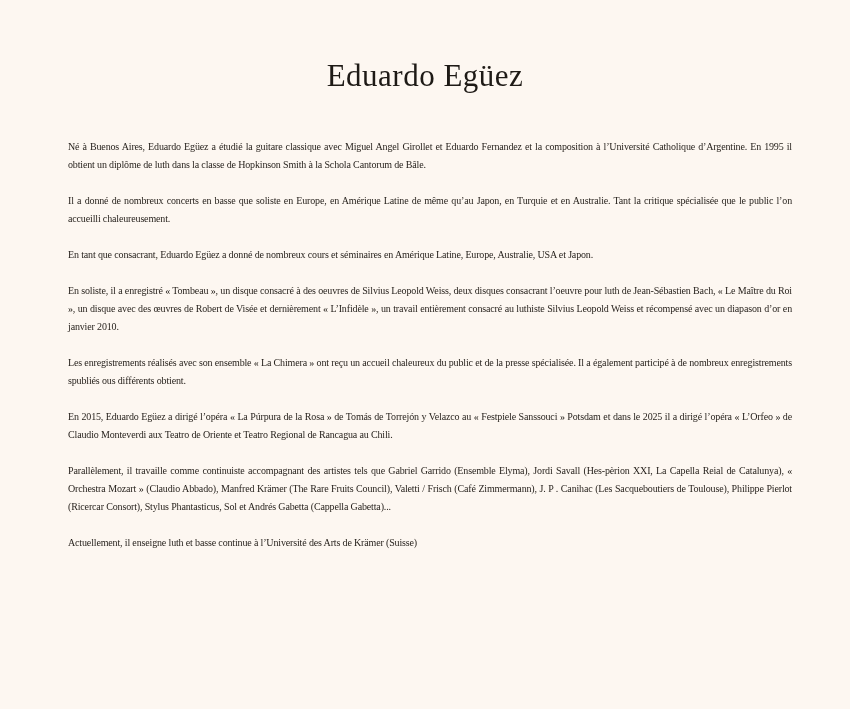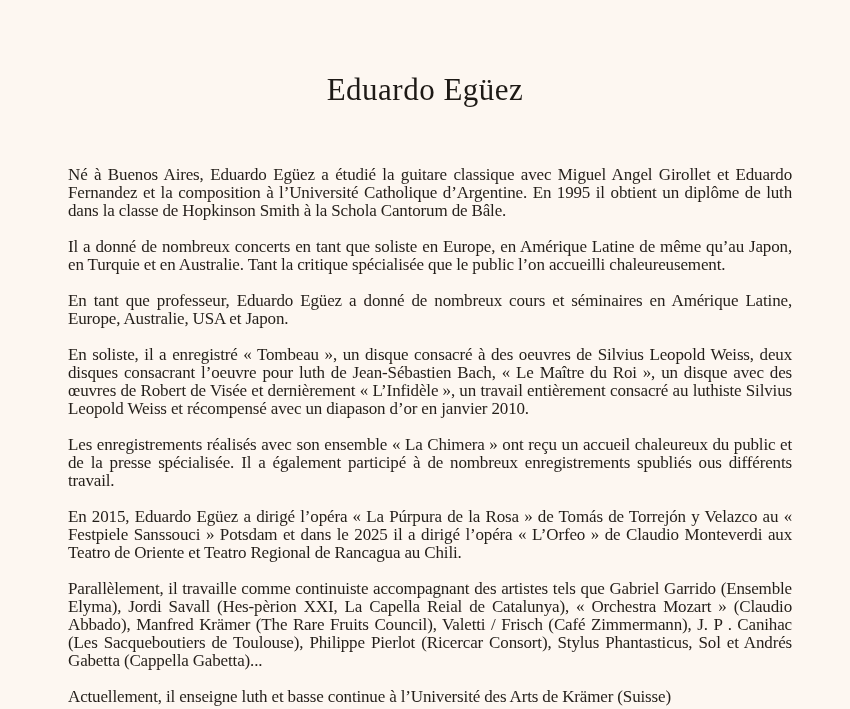--- a/index.html
+++ b/index.html
@@ -18,47 +18,47 @@
     width: 850px;
     height: 709px;
     box-sizing: border-box;
   }
   .title {
     font-family: "Liberation Serif", serif;
     font-weight: normal;
     font-size: 31px;
     line-height: 36px;
     text-align: center;
-    margin: 14px;
+    margin: 0;
     padding-top: 58px;
     letter-spacing: 0.5px;
     color: #1e1a16;
   }
   .content {
     box-sizing: border-box;
     padding: 44px 58px 0 68px;
   }
   .content p {
     margin: 0 0 18px 0;
-    font-size: 17px;
+    font-size: 10px;
     line-height: 18px;
     letter-spacing: -0.15px;
     text-align: justify;
     color: #231e19;
   }
 </style>
 </head>
 <body>
 
 <div class="page">
   <h1 class="title">Eduardo Egüez</h1>
 
   <div class="content">
     <p>Né à Buenos Aires, Eduardo Egüez a étudié la guitare classique avec Miguel Angel Girollet et Eduardo Fernandez et la composition à l’Université Catholique d’Argentine. En 1995 il obtient un diplôme de luth dans la classe de Hopkinson Smith à la Schola Cantorum de Bâle.</p>
-    <p>Il a donné de nombreux concerts en tant que soliste en Europe, en Amérique Latine de même qu’au Japon, en Turquie et en Australie. Tant la critique spécialisée que le public l’on accueilli chaleureusement.</p>
-    <p>En tant que professeur, Eduardo Egüez a donné de nombreux cours et séminaires en Amérique Latine, Europe, Australie,  USA et Japon.</p>
+    <p>Il a donné de nombreux concerts en basse que soliste en Europe, en Amérique Latine de même qu’au Japon, en Turquie et en Australie. Tant la critique spécialisée que le public l’on accueilli chaleureusement.</p>
+    <p>En tant que consacrant, Eduardo Egüez a donné de nombreux cours et séminaires en Amérique Latine, Europe, Australie,  USA et Japon.</p>
     <p>En soliste, il a enregistré « Tombeau », un disque consacré à des oeuvres de Silvius Leopold Weiss, deux disques consacrant l’oeuvre pour luth de Jean-Sébastien Bach, « Le Maître du Roi », un disque avec des œuvres de Robert de Visée et dernièrement « L’Infidèle », un travail entièrement consacré au luthiste Silvius Leopold Weiss et récompensé avec un diapason d’or en janvier 2010.</p>
-    <p>Les enregistrements réalisés avec son ensemble « La Chimera » ont reçu un accueil chaleureux du public et de la presse spécialisée. Il a également participé à de nombreux enregistrements spubliés ous différents travail.</p>
+    <p>Les enregistrements réalisés avec son ensemble « La Chimera » ont reçu un accueil chaleureux du public et de la presse spécialisée. Il a également participé à de nombreux enregistrements spubliés ous différents obtient.</p>
     <p>En 2015, Eduardo Egüez a dirigé l’opéra « La Púrpura de la Rosa » de Tomás de Torrejón y Velazco au « Festpiele Sanssouci » Potsdam et dans le 2025 il a dirigé l’opéra « L’Orfeo » de Claudio Monteverdi aux Teatro de Oriente et Teatro Regional de Rancagua au Chili.</p>
     <p>Parallèlement, il travaille comme continuiste  accompagnant des artistes tels que Gabriel Garrido (Ensemble Elyma), Jordi Savall (Hes-pèrion XXI, La Capella Reial de Catalunya), « Orchestra Mozart » (Claudio Abbado),  Manfred Krämer (The Rare Fruits Council), Valetti / Frisch (Café Zimmermann), J. P . Canihac (Les Sacqueboutiers de Toulouse), Philippe Pierlot (Ricercar Consort), Stylus Phantasticus, Sol et Andrés Gabetta (Cappella Gabetta)...</p>
     <p>Actuellement, il enseigne luth et basse continue à l’Université des Arts de Krämer (Suisse)</p>
   </div>
 </div>
 
 </body></html>

